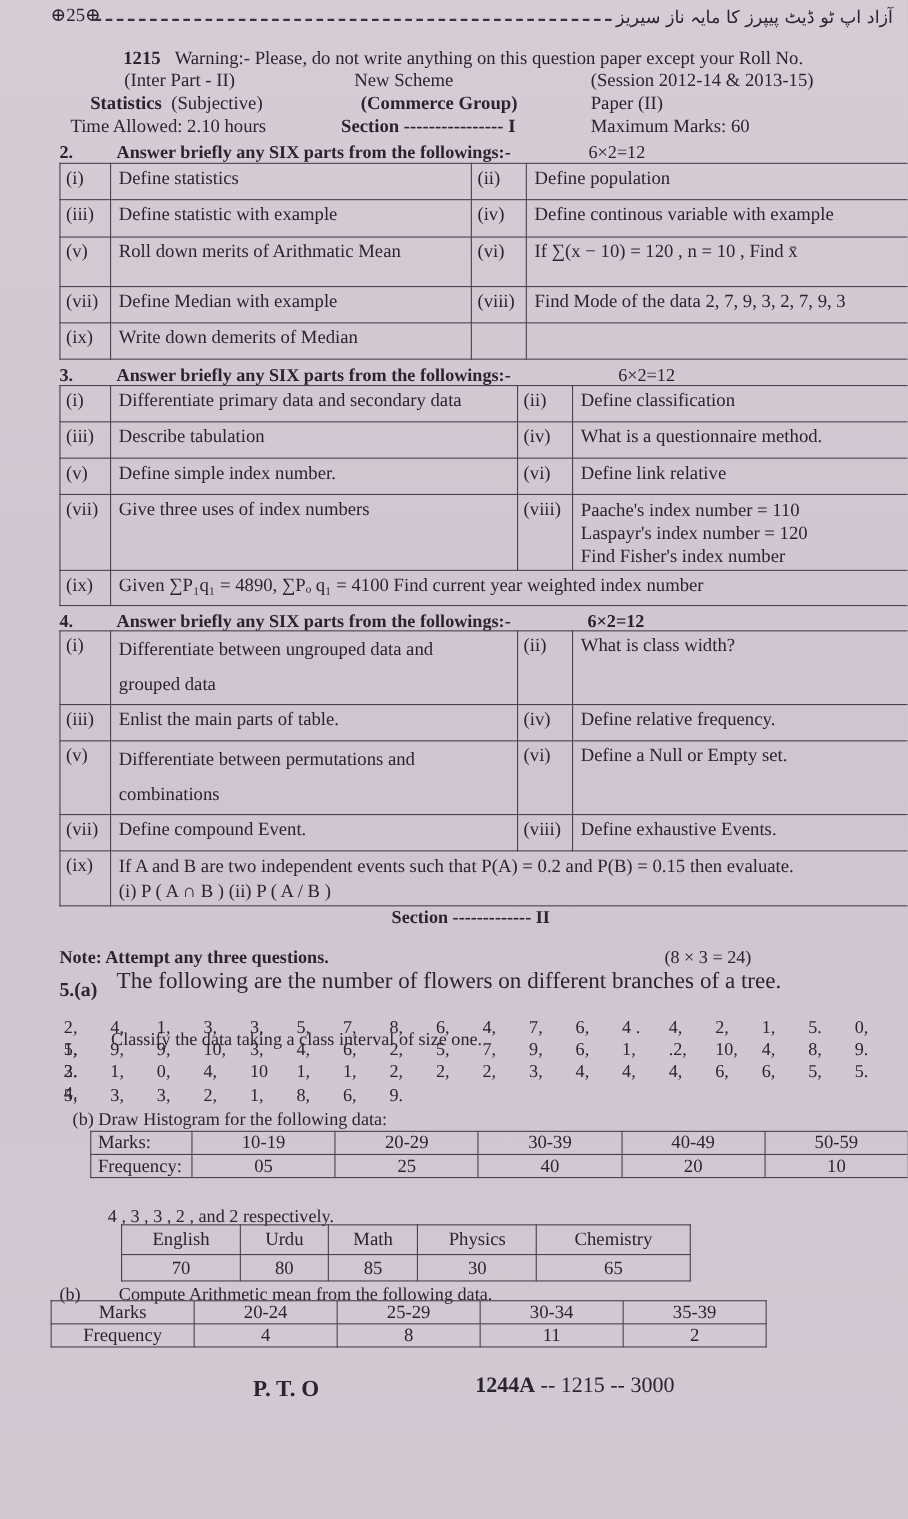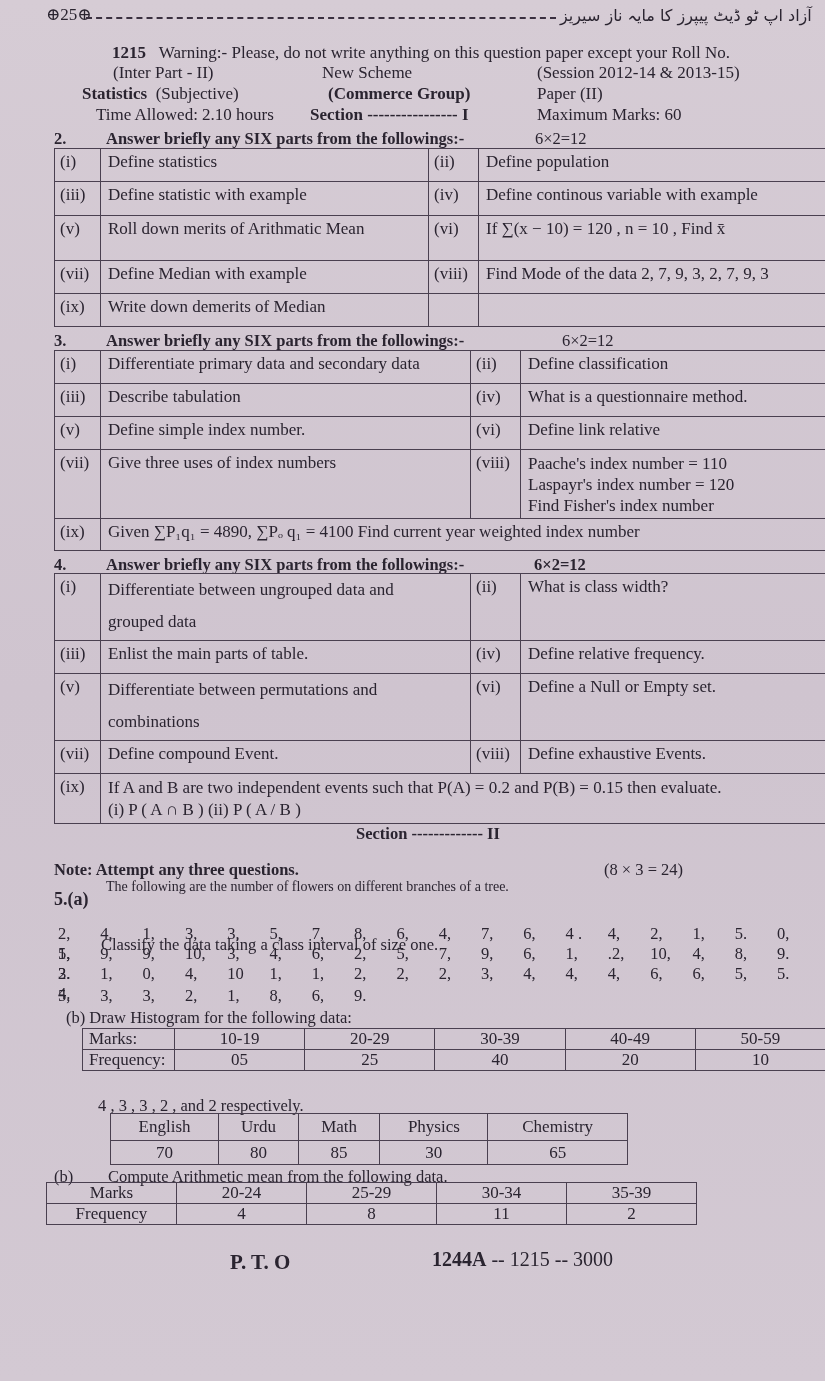--- a/index.html
+++ b/index.html
@@ -37,21 +37,21 @@
   <div class="abs hdr" style="left:113px;top:63px;">(Inter Part - II)</div>
   <div class="abs hdr" style="left:322px;top:63px;">New Scheme</div>
   <div class="abs hdr" style="left:537px;top:63px;">(Session 2012-14 &amp; 2013-15)</div>
 
   <div class="abs hdr" style="left:82px;top:84px;text-align:center;">
     <b>Statistics</b>&nbsp;&nbsp;<span>(Subjective)</span>
   </div>
   <div class="abs hdr b" style="left:328px;top:84px;">(Commerce Group)</div>
   <div class="abs hdr" style="left:537px;top:84px;">Paper (II)</div>
 
-  <div class="abs hdr" style="left:96px;top:105px;">Time Allowed:  2.10 hours</div>
+  <div class="abs hdr" style="left:64px;top:105px;">Time Allowed:  2.10 hours</div>
   <div class="abs hdr b" style="left:310px;top:105px;">Section ---------------- I</div>
   <div class="abs hdr" style="left:537px;top:105px;">Maximum Marks:  60</div>
 
   <div class="abs qh" style="left:54px;top:129px;">2.</div>
   <div class="abs qh" style="left:106px;top:129px;">Answer briefly any SIX parts from the followings:-</div>
   <div class="abs qh" style="left:535px;top:129px;font-weight:normal;">6×2=12</div>
 
   <table class="q" style="left:54px;top:148px;width:775px;">
     <colgroup>
         <col style="width:46px">
@@ -190,21 +190,21 @@
       </td>
     </tr>
   </tbody>
     </table>
 
   <div class="abs b" style="left:356px;top:824px;font-size:16.5px;">Section ------------- II</div>
   <div class="abs b" style="left:54px;top:860px;font-size:16.5px;">Note:  Attempt any three questions.</div>
   <div class="abs" style="left:604px;top:860px;font-size:16.5px;">(8 × 3 = 24)</div>
 
   <div class="abs b" style="left:54px;top:845px;font-size:18px;margin-top:44px;">5.(a)</div>
-  <div class="abs" style="left:106px;top:879px;font-size:14px;">The following are the number of flowers on different branches of a tree.</div>
+  <div class="abs" style="left:106px;top:879px;font-size:21px;">The following are the number of flowers on different branches of a tree.</div>
   <div class="abs" style="left:101px;top:935px;font-size:16.5px;">Classify the data taking a class interval of size one.</div>
 
   <div class="nums" style="top:924px;">
     <span>2,</span><span>4,</span><span>1,</span><span>3,</span><span>3,</span><span>5,</span><span>7,</span><span>8,</span><span>6,</span><span>4,</span><span>7,</span><span>6,</span><span>4 .</span><span>4,</span><span>2,</span><span>1,</span><span>5.</span><span>0,</span><span>1,</span>
   </div>
   <div class="nums" style="top:944px;">
     <span>5,</span><span>9,</span><span>9,</span><span>10,</span><span>3,</span><span>4,</span><span>6,</span><span>2,</span><span>5,</span><span>7,</span><span>9,</span><span>6,</span><span>1,</span><span>.2,</span><span>10,</span><span>4,</span><span>8,</span><span>9.</span><span>2.</span>
   </div>
   <div class="nums" style="top:964px;">
     <span>3.</span><span>1,</span><span>0,</span><span>4,</span><span>10</span><span>1,</span><span>1,</span><span>2,</span><span>2,</span><span>2,</span><span>3,</span><span>4,</span><span>4,</span><span>4,</span><span>6,</span><span>6,</span><span>5,</span><span>5.</span><span>4.</span>

